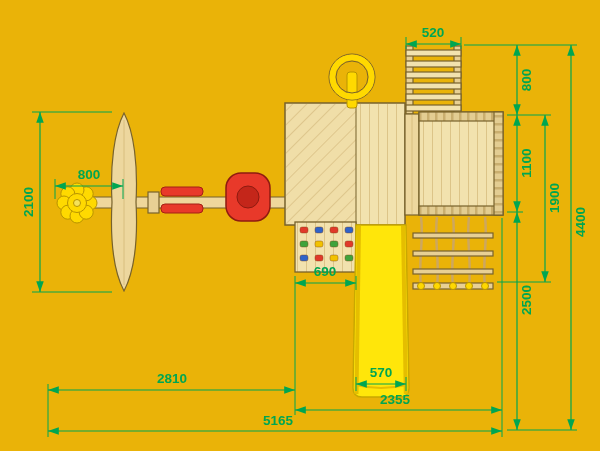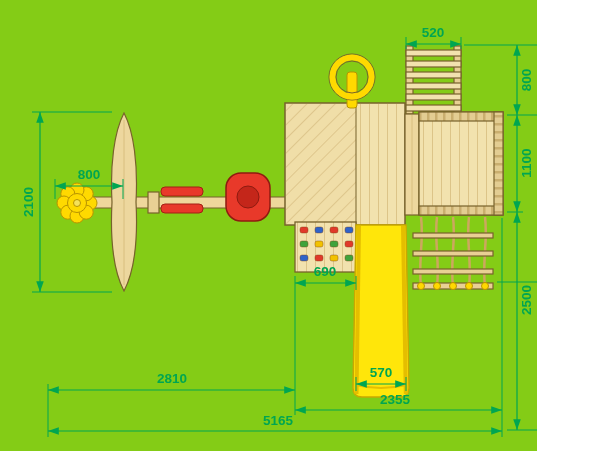--- a/index.html
+++ b/index.html
@@ -1,16 +1,16 @@
 <!DOCTYPE html>
 <html><head>
 <meta charset="utf-8">
 <style>
   html,body{margin:0;padding:0;background:#ffffff;}
-  .stage{position:relative;width:537px;height:451px;background:#84cc16;overflow:hidden;
+  .stage{position:relative;width:600px;height:451px;background:#eab308;overflow:hidden;
          font-family:"Liberation Sans",sans-serif;}
   svg{display:block;}
   .dim-line{stroke:#00A651;stroke-width:1.2;fill:none;}
   .ext-line{stroke:#00A651;stroke-width:1;fill:none;}
   .dim-text{fill:#00A651;font-family:"Liberation Sans",sans-serif;font-size:13.5px;font-weight:bold;}
   .outline{stroke:#77622C;stroke-width:1.2;}
 </style>
 </head>
 <body>
 

